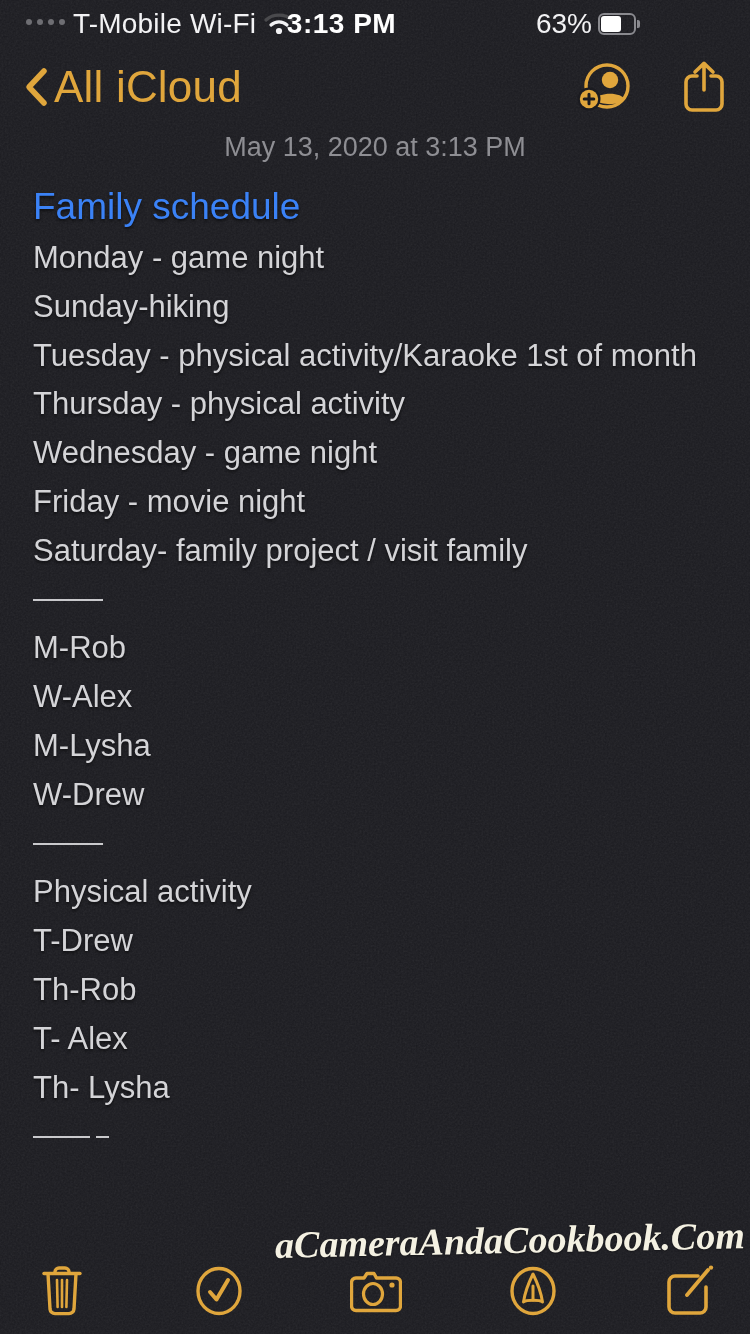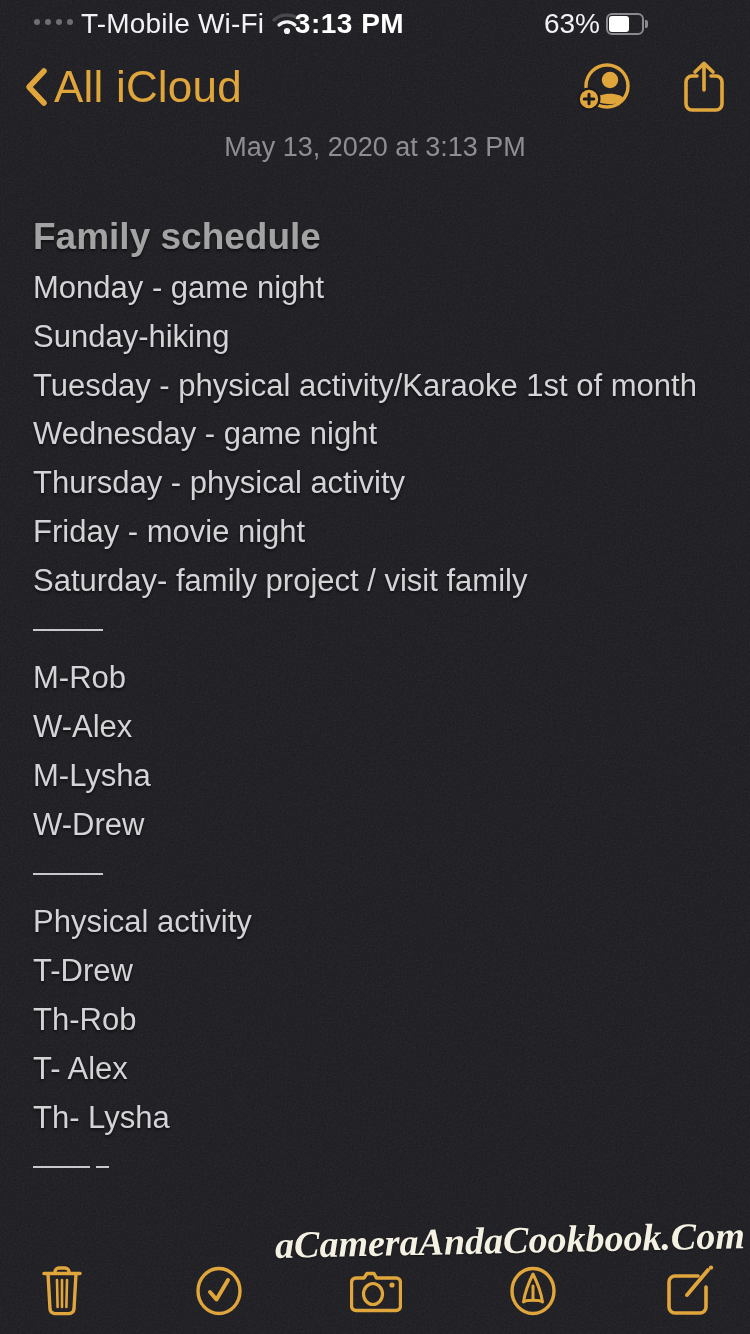--- a/index.html
+++ b/index.html
@@ -11,21 +11,21 @@
     overflow: hidden;
     font-family: "Liberation Sans", sans-serif;
     color: #d6d6d9;
   }
   .texture {
     position: absolute; inset: 0; width: 750px; height: 1334px;
     pointer-events: none; z-index: 0;
   }
   
   .status-bar {
-    position: absolute; top: 0; left: 12px; width: 650px; height: 44px;
+    position: absolute; top: 0; left: 4px; width: 650px; height: 44px;
     display: flex; align-items: center; z-index: 5;
   }
   .sb-left { position: absolute; left: 22px; top: 8px; display: flex; align-items: center; gap: 8px; }
   .signal-dots { display: flex; gap: 5px; align-items: flex-end; padding-bottom: 4px; }
   .signal-dots i { width: 6px; height: 6px; border-radius: 50%; background: #6e6e73; display: block; }
   .carrier { color: #f2f2f4; font-size: 28px; letter-spacing: .2px; }
   .sb-time {
     position: absolute; left: 0; right: 0; top: 8px; text-align: center;
     color: #ffffff; font-size: 28px; font-weight: 700; letter-spacing: .5px; margin-left: 25px;
   }
@@ -48,21 +48,21 @@
   
   .date-line {
     position: absolute; top: 132px; left: 0; right: 0; text-align: center;
     color: #8e8e93; font-size: 27px; z-index: 2;
   }
   .note-body {
     position: absolute; top: 180px; left: 33px; width: 697px; z-index: 2;
     font-size: 31px; line-height: 48.8px; color: #d4d4d7;
     text-shadow: 0 2px 3px rgba(0,0,0,0.55);
   }
-  .note-title { font-size: 37px; font-weight: 700; line-height: 54px; color: #a3a3a3; margin-top: 30px; }
+  .note-title { font-size: 37px; font-weight: 400; line-height: 54px; color: #3b82f6; }
   .section-divider { height: 48.8px; display: flex; align-items: center; }
   .section-divider .bar { width: 70px; height: 2px; background: #c9c9cc; }
   .section-divider .bar.short { width: 57px; }
   .section-divider .dash { width: 13px; height: 2px; background: #c9c9cc; margin-left: 6px; }
   
   .watermark {
     position: absolute; right: 5px; bottom: 72px; z-index: 6;
     color: #f4f1e2; font-size: 38px; font-style: italic; font-weight: 700;
     font-family: cursive;
     transform: rotate(-1.2deg);
@@ -142,22 +142,22 @@
   </div>
 </div>
 
 <div class="date-line">May 13, 2020 at 3:13 PM</div>
 
 <div class="note-body">
   <div class="note-title">Family schedule</div>
   <div>Monday - game night</div>
   <div>Sunday-hiking</div>
   <div>Tuesday - physical activity/Karaoke 1st of month</div>
+  <div>Thursday - physical activity</div>
   <div>Wednesday - game night</div>
-  <div>Thursday - physical activity</div>
   <div>Friday - movie night</div>
   <div>Saturday- family project / visit family</div>
 
   <div class="section-divider">
       <span class="bar"></span>
     </div>
 
   <div>M-Rob</div>
   <div>W-Alex</div>
   <div>M-Lysha</div>

